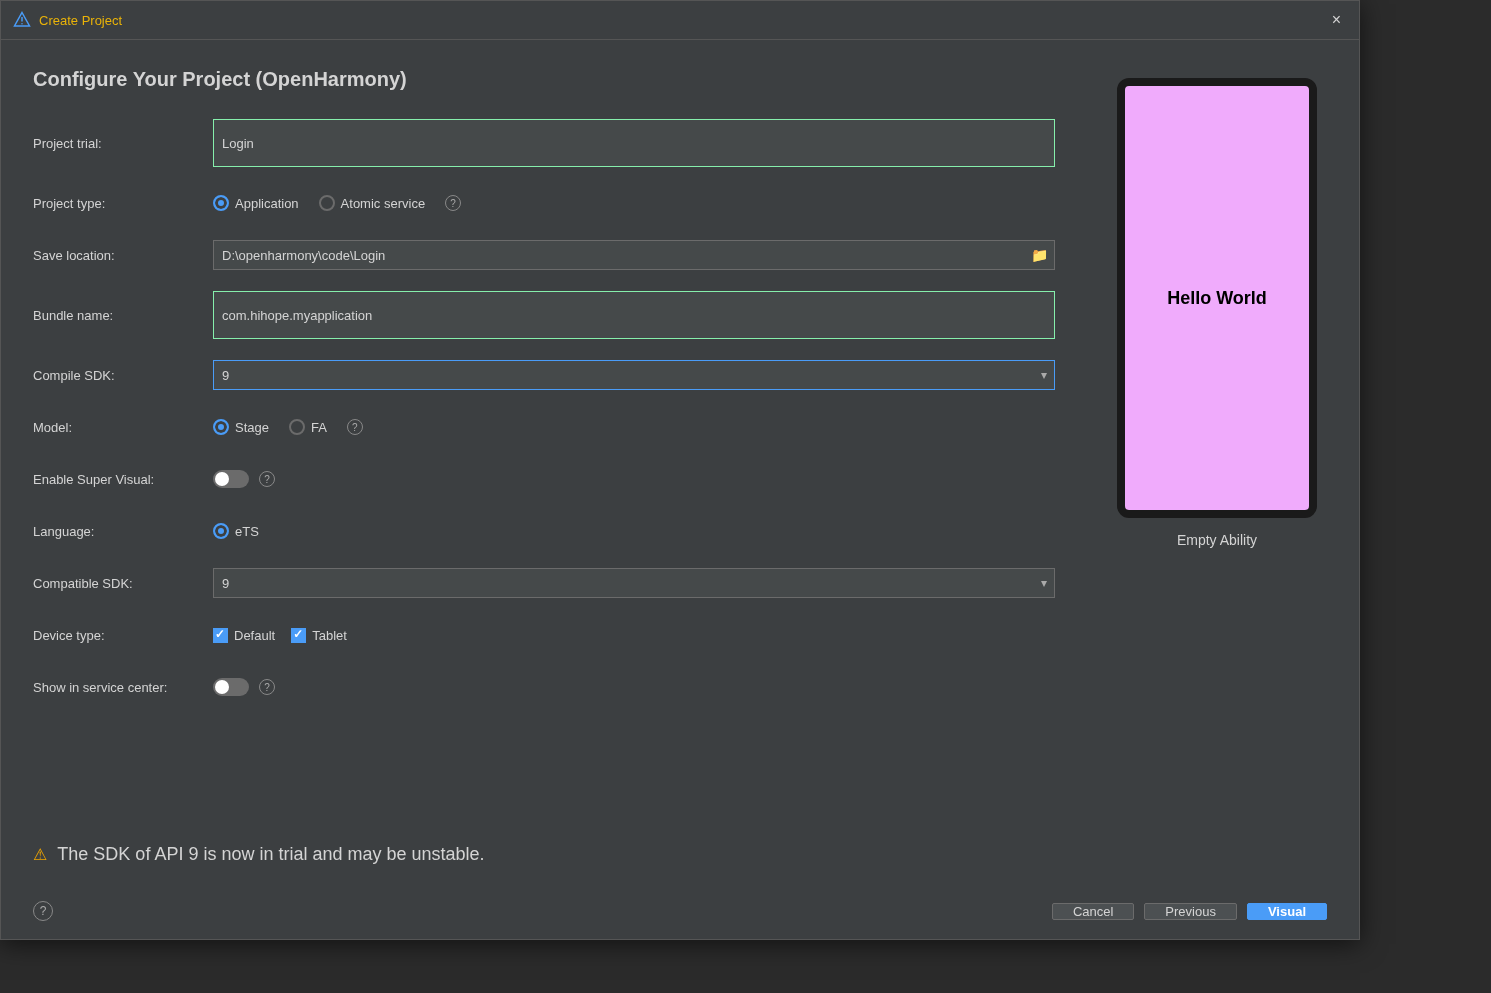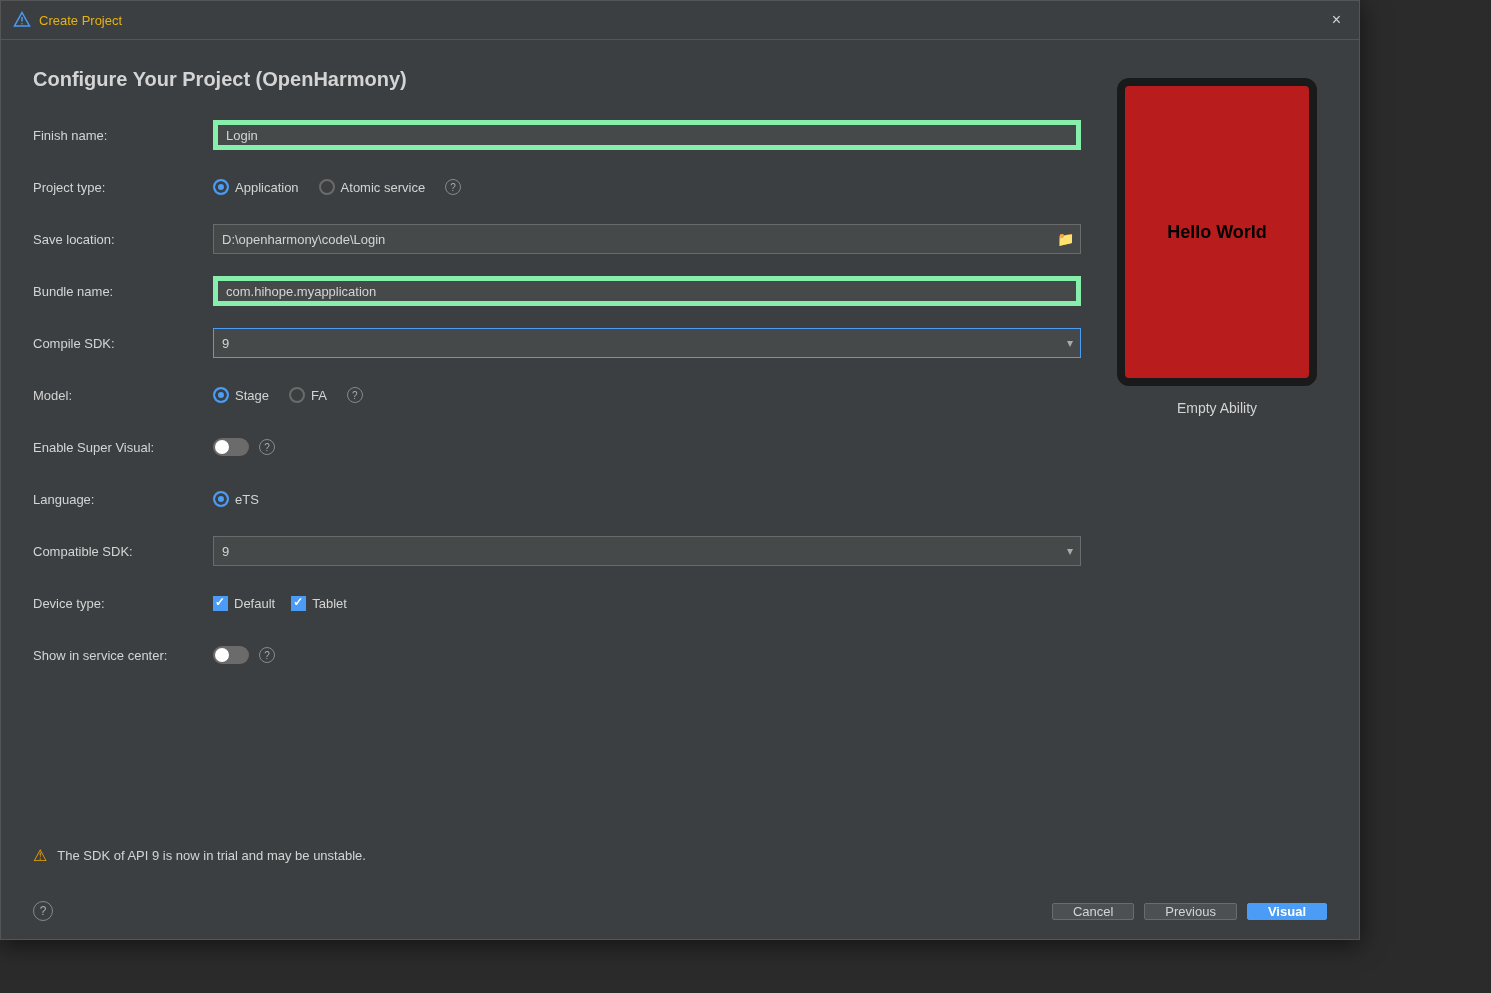--- a/index.html
+++ b/index.html
@@ -66,21 +66,21 @@
       border: none;
       color: #d4d4d4;
       padding: 2px 6px;
     }
 
     
     .dialog-content {
       display: flex;
       flex: 1;
       padding: 28px 32px 16px 32px;
-      gap: 26px;
+      gap: 52px;
     }
 
     
     .form-area {
       flex: 1;
       display: flex;
       flex-direction: column;
       gap: 0;
     }
 
@@ -106,23 +106,23 @@
     }
 
     .form-control {
       flex: 1;
     }
 
     
     .text-input {
       width: 100%;
       background: #45494a;
-      border: 5px solid #86efac;
-      color: #d4d4d4;
-      padding: 5px 8px;
+      border: 1px solid #86efac;
+      color: #d4d4d4;
+      padding: 23px 8px;
       font-size: 13px;
       outline: none;
       height: 30px;
     }
 
     
     .location-row {
       display: flex;
       width: 100%;
       position: relative;
@@ -292,36 +292,36 @@
       align-items: center;
       gap: 10px;
       margin-top: auto;
       padding: 12px 0 8px 0;
     }
     .warning-icon {
       font-size: 16px;
       color: #f0a500;
     }
     .warning-text {
-      font-size: 13px;
+      font-size: 18px;
       color: #d4d4d4;
     }
 
     
     .preview-area {
       width: 220px;
       display: flex;
       flex-direction: column;
       align-items: center;
       flex-shrink: 0;
     }
     .phone-preview {
       width: 200px;
-      height: 308px;
-      background: #b91c1c;
+      height: 440px;
+      background: #f0abfc;
       border: 8px solid #1a1a1a;
       border-radius: 12px;
       display: flex;
       align-items: center;
       justify-content: center;
       position: relative;
       margin-top: 10px;
     }
     .phone-preview-text {
       font-size: 18px;
@@ -400,21 +400,21 @@
     </div>
     <button class="close-btn">×</button>
   </div>
 
   <div class="dialog-content">
 
     <div class="form-area">
       <div class="page-title">Configure Your Project (OpenHarmony)</div>
 
       <div class="form-row">
-        <div class="form-label">Finish name:</div>
+        <div class="form-label">Project trial:</div>
         <div class="form-control">
           <input class="text-input" type="text" value="Login" style="">
         </div>
       </div>
 
       <div class="form-row">
         <div class="form-label">Project type:</div>
         <div class="form-control">
           <div class="radio-group">
             <label class="radio-item">

